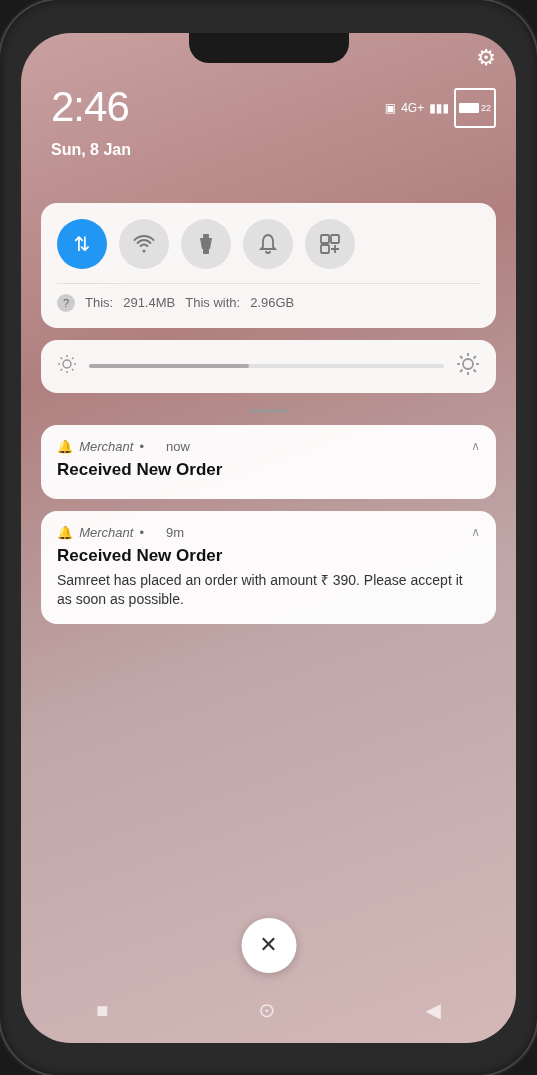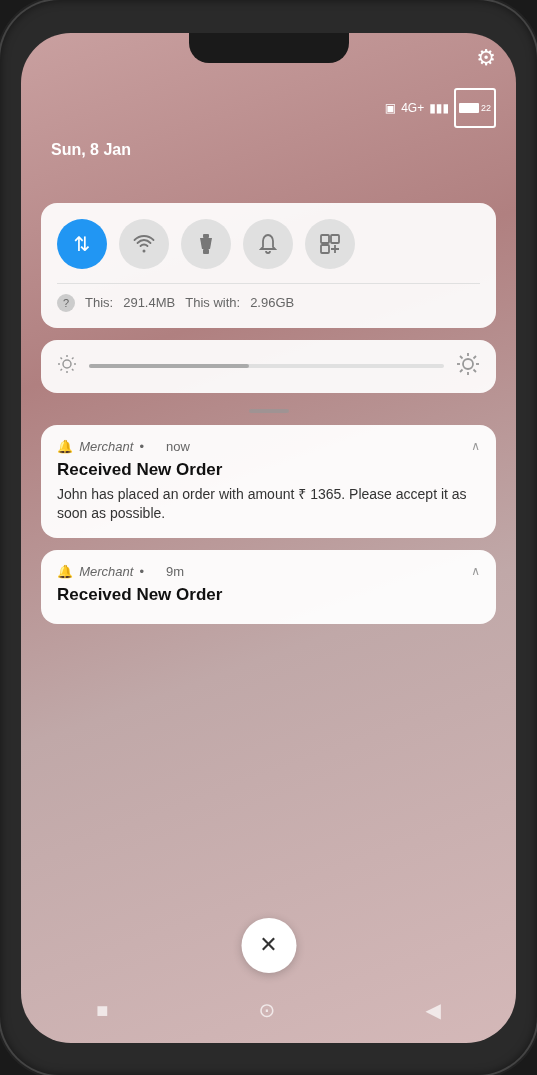--- a/index.html
+++ b/index.html
@@ -332,20 +332,21 @@
 <body>
 
 <div class="phone-outer">
 
   <div class="phone-screen">
 
     <div class="notch"></div>
 
     <div class="gear-icon">⚙</div>
 
+    <div class="time-display">2:46</div>
 
     <div class="date-display">Sun, 8 Jan</div>
 
     <div class="status-icons">
       <span class="status-icon">▣</span>
       <span class="status-icon">4G+</span>
       <span class="status-icon">▮▮▮</span>
       <div class="battery-icon">
         <div class="battery-fill"></div>
         <span style="font-size:9px;color:white;margin-left:2px;">22</span>
@@ -434,32 +435,32 @@
 
       <div class="notification-card">
         <div class="notif-header">
           <span class="notif-bell">🔔</span>
           <span class="notif-app-name">Merchant</span>
           <span class="notif-dot">•</span>
           <span class="notif-time">now</span>
           <span class="notif-chevron">∧</span>
         </div>
         <div class="notif-title">Received New Order</div>
-        <div class="notif-body">John has placed an order with amount ₹ 1365. Please accept it as soon as possible.</div>
       </div>
 
       <div class="notification-card">
         <div class="notif-header">
           <span class="notif-bell">🔔</span>
           <span class="notif-app-name">Merchant</span>
           <span class="notif-dot">•</span>
           <span class="notif-time">9m</span>
           <span class="notif-chevron">∧</span>
         </div>
         <div class="notif-title">Received New Order</div>
+        <div class="notif-body">Samreet has placed an order with amount ₹ 390. Please accept it as soon as possible.</div>
       </div>
 
     </div>
 
     <div class="dismiss-btn">✕</div>
 
     <div class="bottom-nav">
       <span class="nav-icon">■</span>
       <span class="nav-icon">⊙</span>
       <span class="nav-icon">◀</span>

